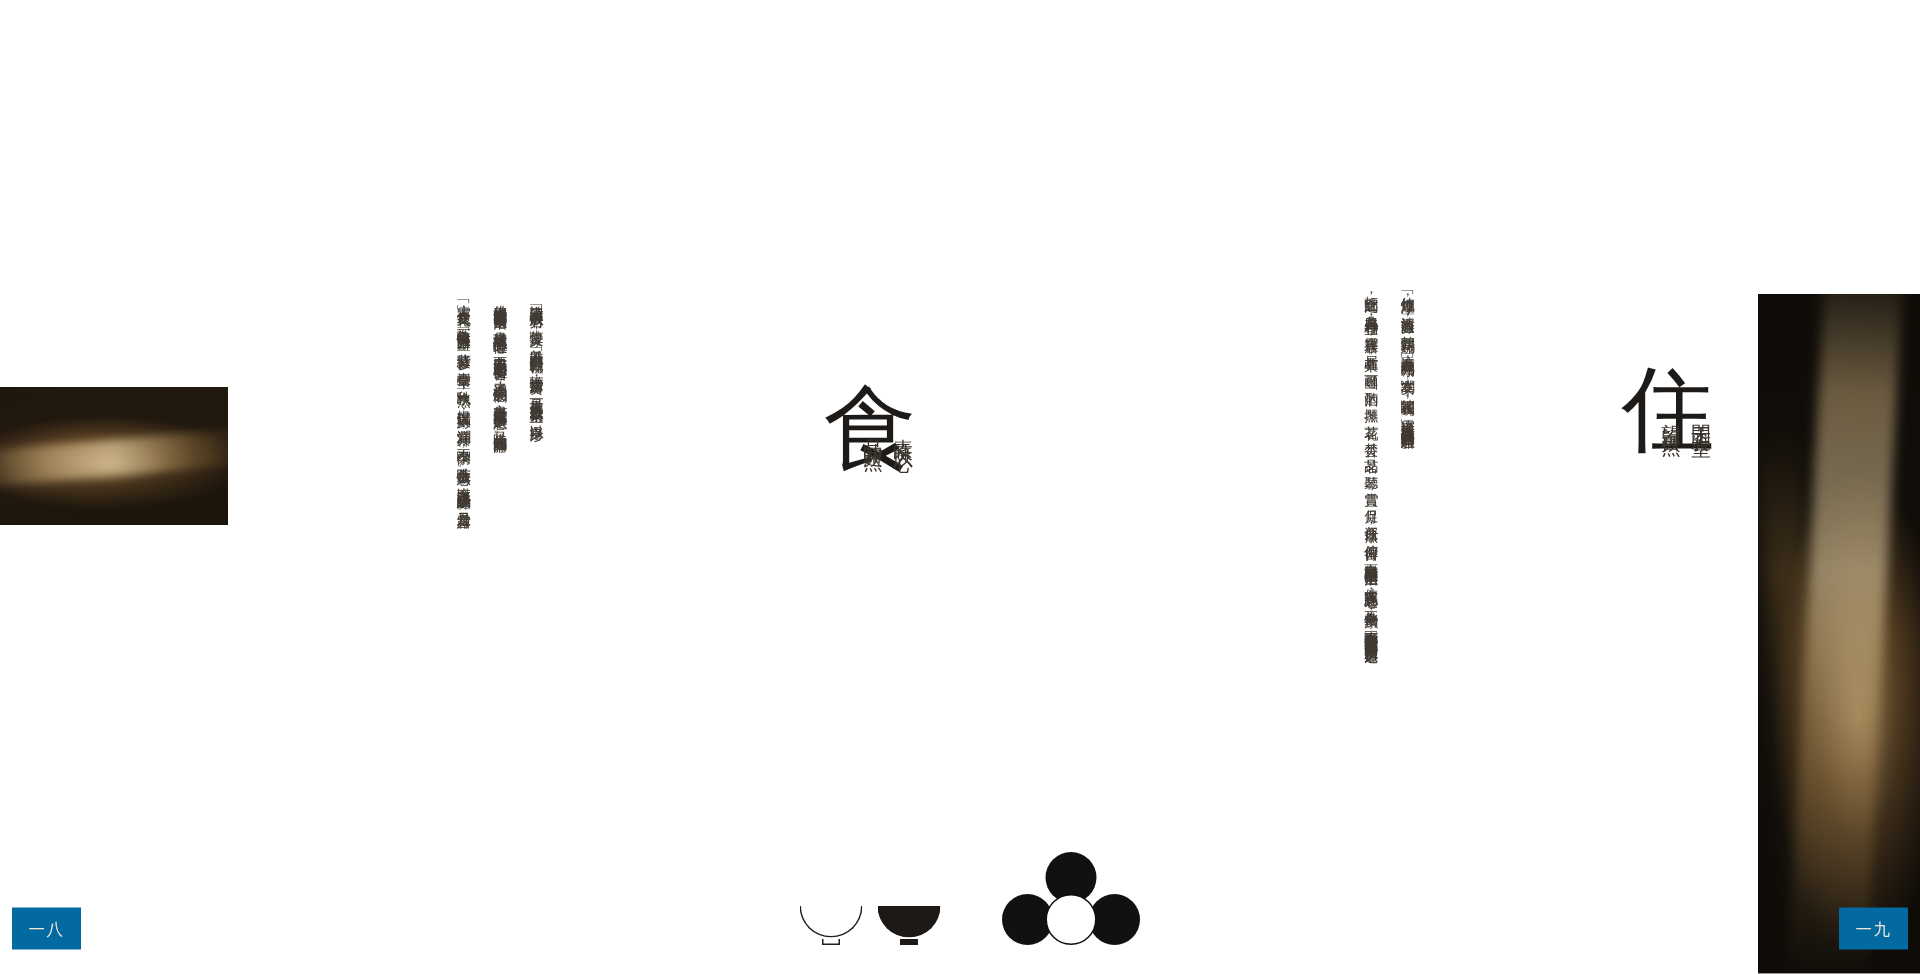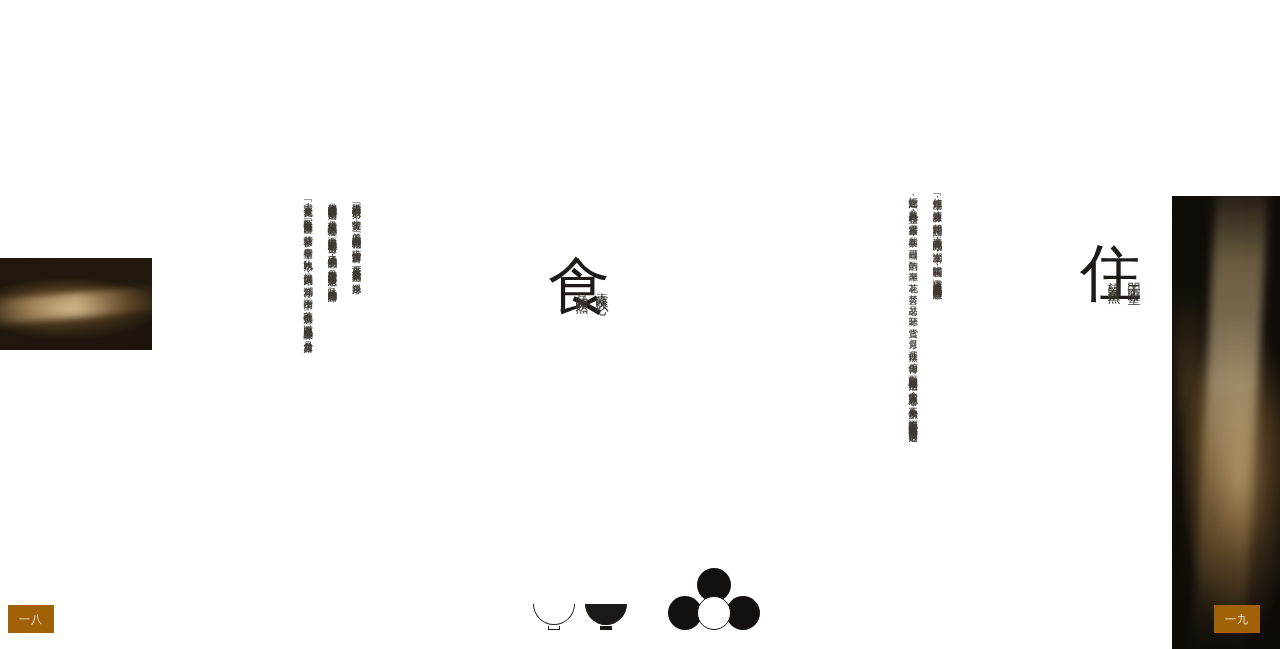--- a/index.html
+++ b/index.html
@@ -79,31 +79,31 @@
     background: linear-gradient(180deg, rgba(0,0,0,0) 0%, rgba(170,130,70,0.28) 30%, rgba(120,90,45,0.2) 65%, rgba(0,0,0,0) 100%);
     filter: blur(6px);
     transform: rotate(-4deg);
   }
 
   
   .page-tab {
     position: absolute;
     width: 46px;
     height: 28px;
-    background: #a16207;
+    background: #0369a1;
     color: #efe6d8;
     font-size: 11px;
     letter-spacing: 1px;
     display: flex;
     align-items: center;
     justify-content: center;
     writing-mode: horizontal-tb;
   }
   .page-tab.left  { left: 8px;  top: 605px; }
-  .page-tab.right { right: 20px; top: 605px; }
+  .page-tab.right { right: 8px; top: 605px; }
 
   
   .section-glyph {
     position: absolute;
     font-size: 62px;
     line-height: 1;
     color: #1d1a17;
     font-family: "Liberation Serif", "DejaVu Serif", serif;
     writing-mode: vertical-rl;
     text-orientation: upright;

